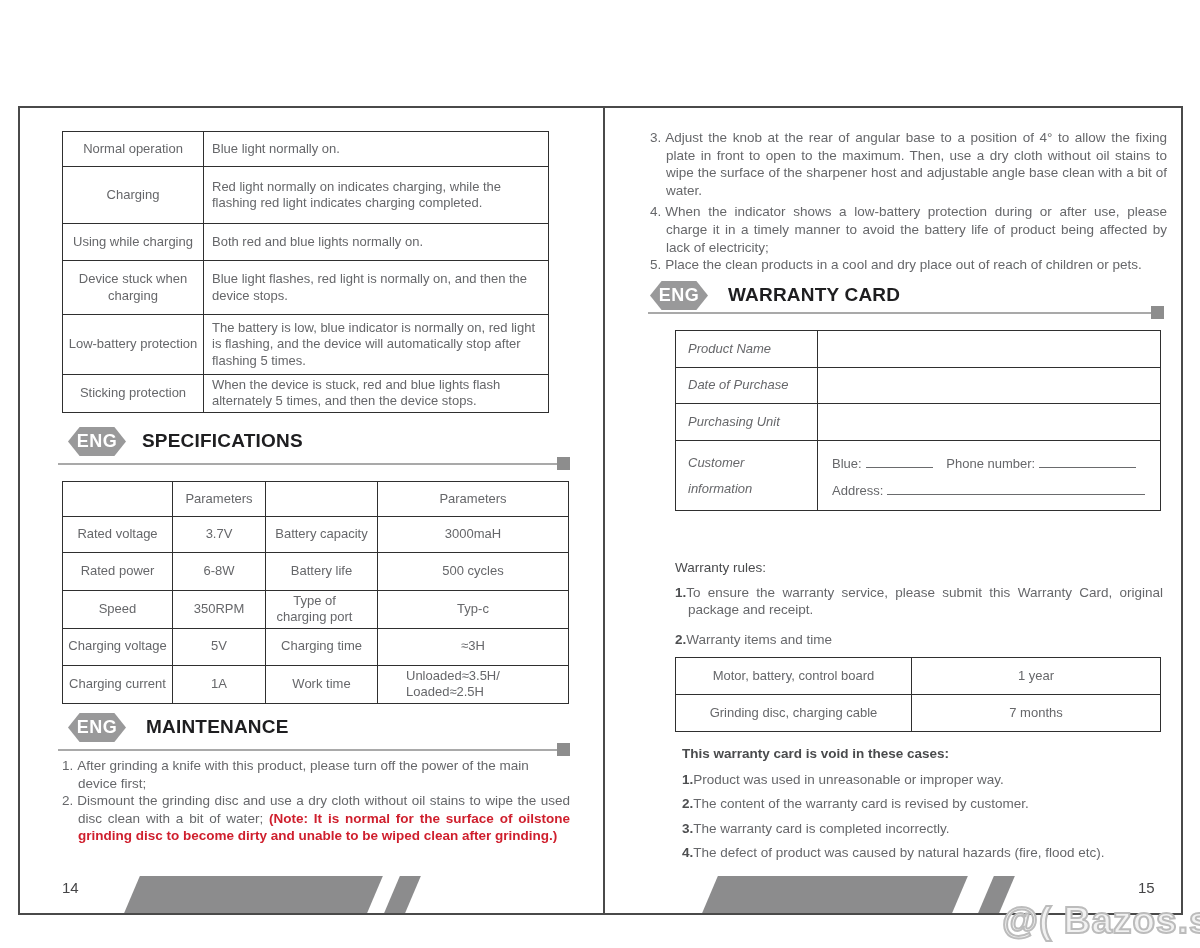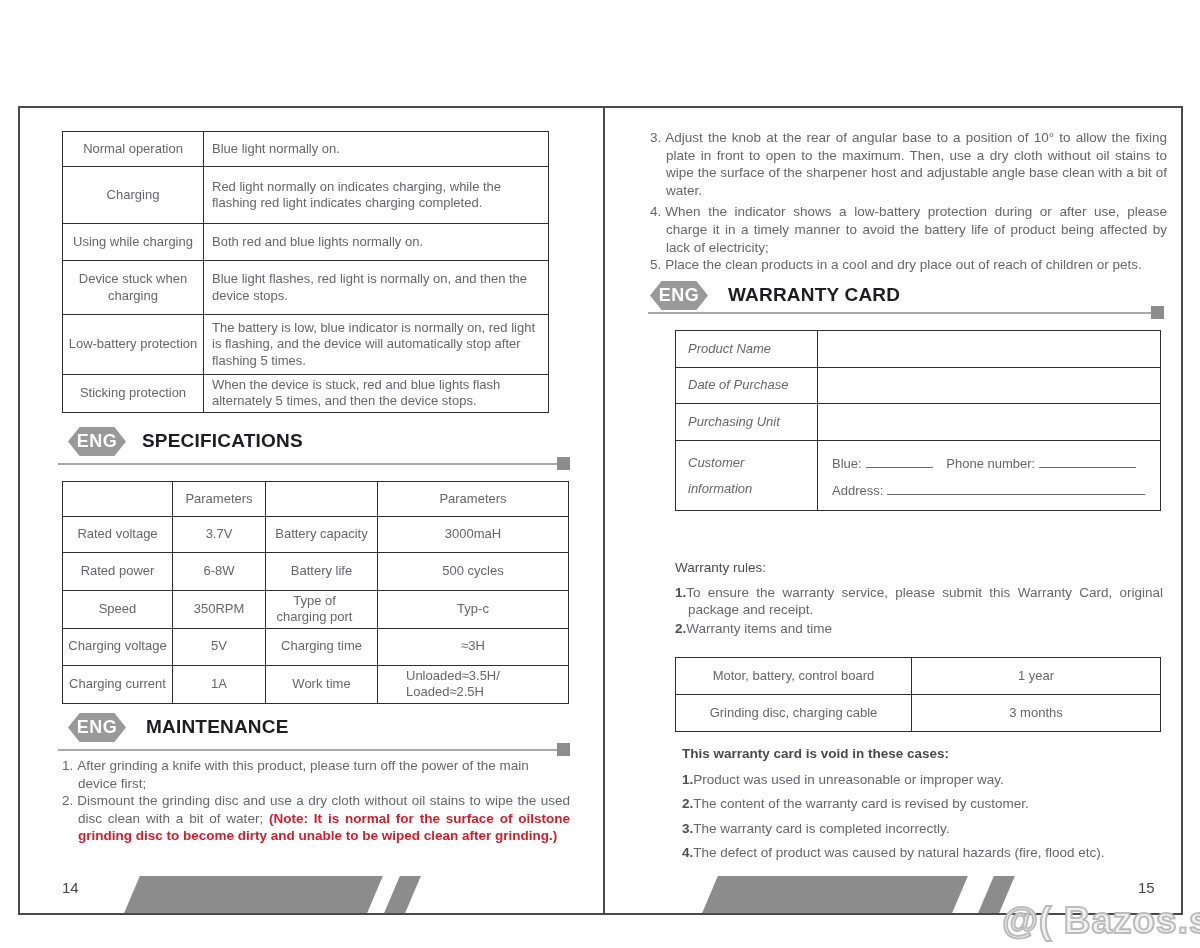--- a/index.html
+++ b/index.html
@@ -36,21 +36,21 @@
   
   .txt { color:#66676a; font-size:13.5px; line-height:17.6px; }
   .hang { padding-left:16px; text-indent:-16px; }
   .just { text-align:justify; }
   .num { white-space:pre; }
   .numsp { margin-right:4px; }
   .bnum { font-weight:bold; color:#4d4e50; }
   .red { color:#cf1f2d; font-weight:bold; }
   .dark { color:#4a4b4d; }
   .bold { font-weight:bold; }
-  .mt7 { margin-top:7px; } .mt9 { margin-top:1px; } .mt4 { margin-top:4px; }
+  .mt7 { margin-top:7px; } .mt9 { margin-top:12px; } .mt4 { margin-top:4px; }
 
   
   .blank { display:inline-block; border-bottom:1px solid #6a6b6d; height:13px;
            vertical-align:baseline; margin:0 4px; }
   .b67 { width:67px; } .b97 { width:97px; } .b258 { width:258px; }
 
   
   .pgnum { font-size:15px; color:#454547; }
   .bar { background:#8c8c8d; height:37px; transform:skewX(-23deg); }
   .watermark { font-size:37px; font-weight:bold; letter-spacing:1px; color:#f2f2f2;
@@ -155,21 +155,21 @@
 <div class="abs txt" style="left:62px; top:757px; width:508px">
   <p class="hang"><span class="num numsp">1.</span><span>After grinding a knife with this product, please turn off the power of the main device first;</span></p>
   <p class="hang just"><span class="num numsp">2.</span><span>Dismount the grinding disc and use a dry cloth without oil stains to wipe the used disc clean with a bit of water; </span><span class="red">(Note: It is normal for the surface of oilstone grinding disc to become dirty and unable to be wiped clean after grinding.)</span></p>
 </div>
 
 <div class="abs pgnum" style="left:62px; top:879px">14</div>
 <div class="abs bar" style="left:132px; top:876px; width:243px"></div>
 <div class="abs bar" style="left:392px; top:876px; width:21px"></div>
 
 <div class="abs txt" style="left:650px; top:129px; width:517px">
-  <p class="hang just"><span class="num numsp">3.</span><span>Adjust the knob at the rear of angular base to a position of 10° to allow the fixing plate in front to open to the maximum. Then, use a dry cloth without oil stains to wipe the surface of the sharpener host and adjustable angle base clean with a bit of water.</span></p>
+  <p class="hang just"><span class="num numsp">3.</span><span>Adjust the knob at the rear of angular base to a position of 4° to allow the fixing plate in front to open to the maximum. Then, use a dry cloth without oil stains to wipe the surface of the sharpener host and adjustable angle base clean with a bit of water.</span></p>
   <p class="hang just mt4"><span class="num numsp">4.</span><span>When the indicator shows a low-battery protection during or after use, please charge it in a timely manner to avoid the battery life of product being affected by lack of electricity;</span></p>
   <p class="hang"><span class="num numsp">5.</span><span>Place the clean products in a cool and dry place out of reach of children or pets.</span></p>
 </div>
 
 <div class="abs badge" style="left:650px; top:281px">ENG</div>
 <div class="abs sec-title" style="left:728px; top:284px">WARRANTY CARD</div>
 <div class="abs sec-line" style="left:648px; top:312px; width:504px"></div>
 <div class="abs sec-sq" style="left:1151px; top:306px"></div>
 
 <table class="abs card-tbl">
@@ -216,21 +216,21 @@
       <col style="width:236px">
       <col>
     </colgroup>
   <tbody>
       <tr style="height:37px">
     <td class="c">Motor, battery, control board</td>
     <td class="c">1 year</td>
   </tr>
   <tr style="height:37px">
     <td class="c">Grinding disc, charging cable</td>
-    <td class="c">3 months</td>
+    <td class="c">7 months</td>
   </tr>
 </tbody>
   </table>
 
 <div class="abs txt" style="left:682px; top:745px; width:492px">
   <div class="dark bold" style="margin-bottom:8px">This warranty card is void in these cases:</div>
   <p style="margin-bottom:7px"><span class="num bnum">1.</span><span>Product was used in unreasonable or improper way.</span></p>
   <p style="margin-bottom:7px"><span class="num bnum">2.</span><span>The content of the warranty card is revised by customer.</span></p>
   <p style="margin-bottom:7px"><span class="num bnum">3.</span><span>The warranty card is completed incorrectly.</span></p>
   <p><span class="num bnum">4.</span><span>The defect of product was caused by natural hazards (fire, flood etc).</span></p>

